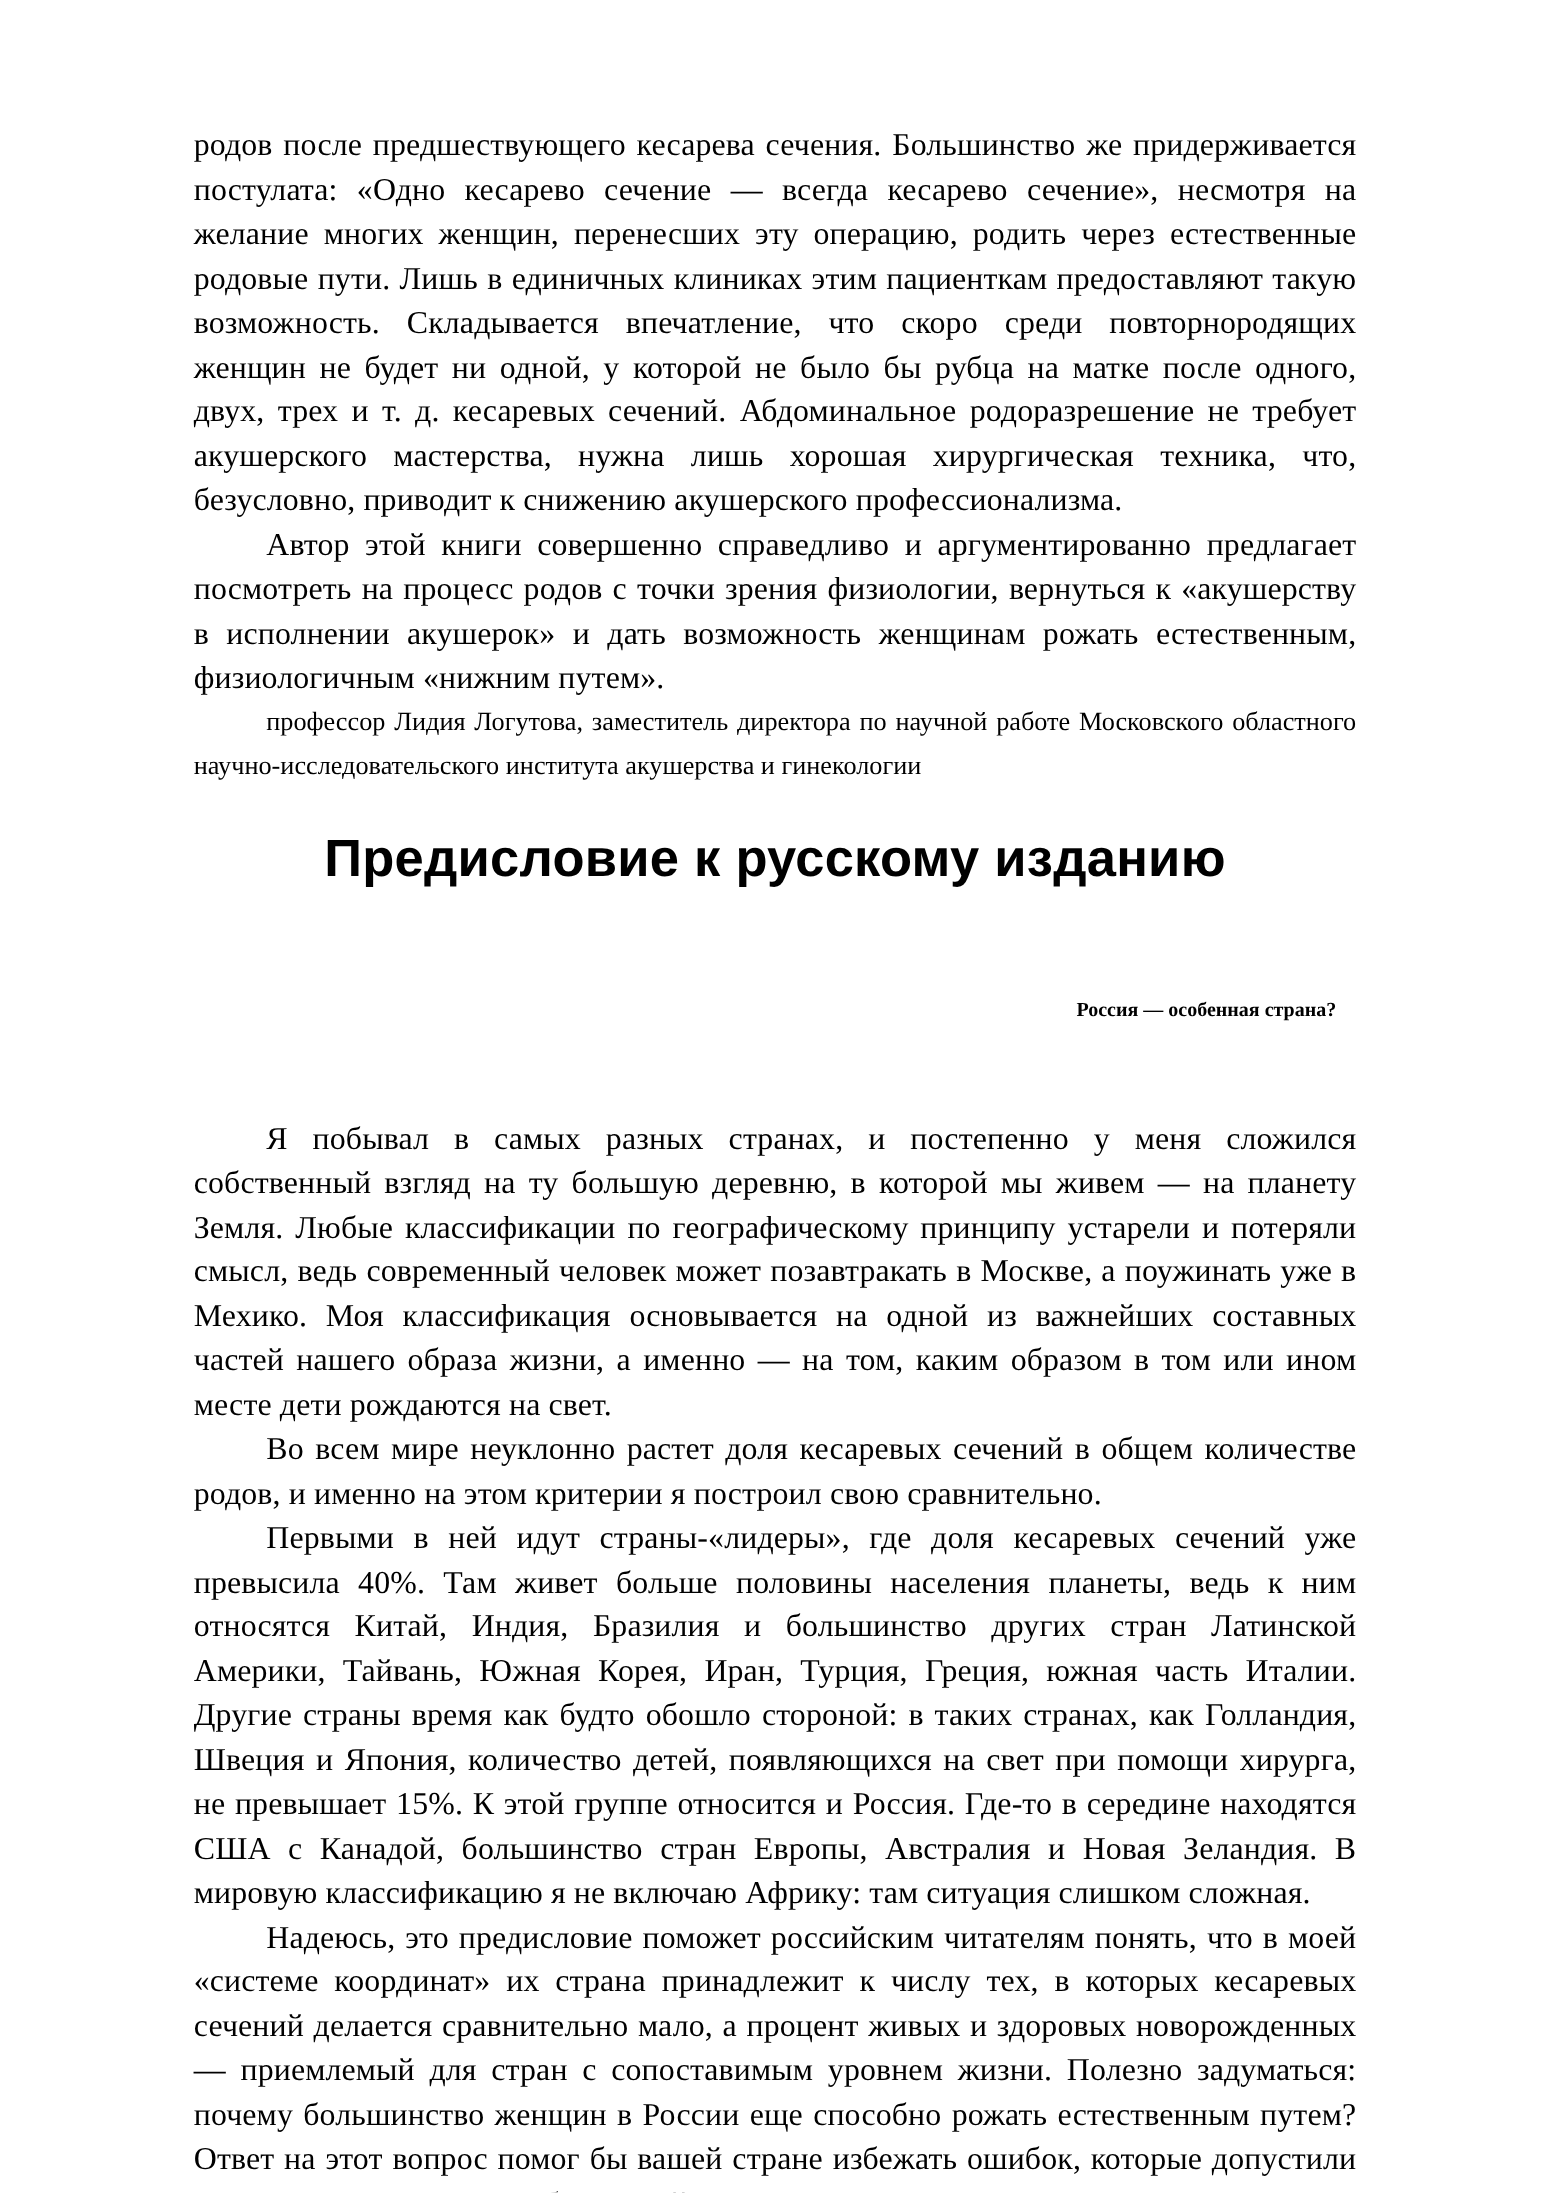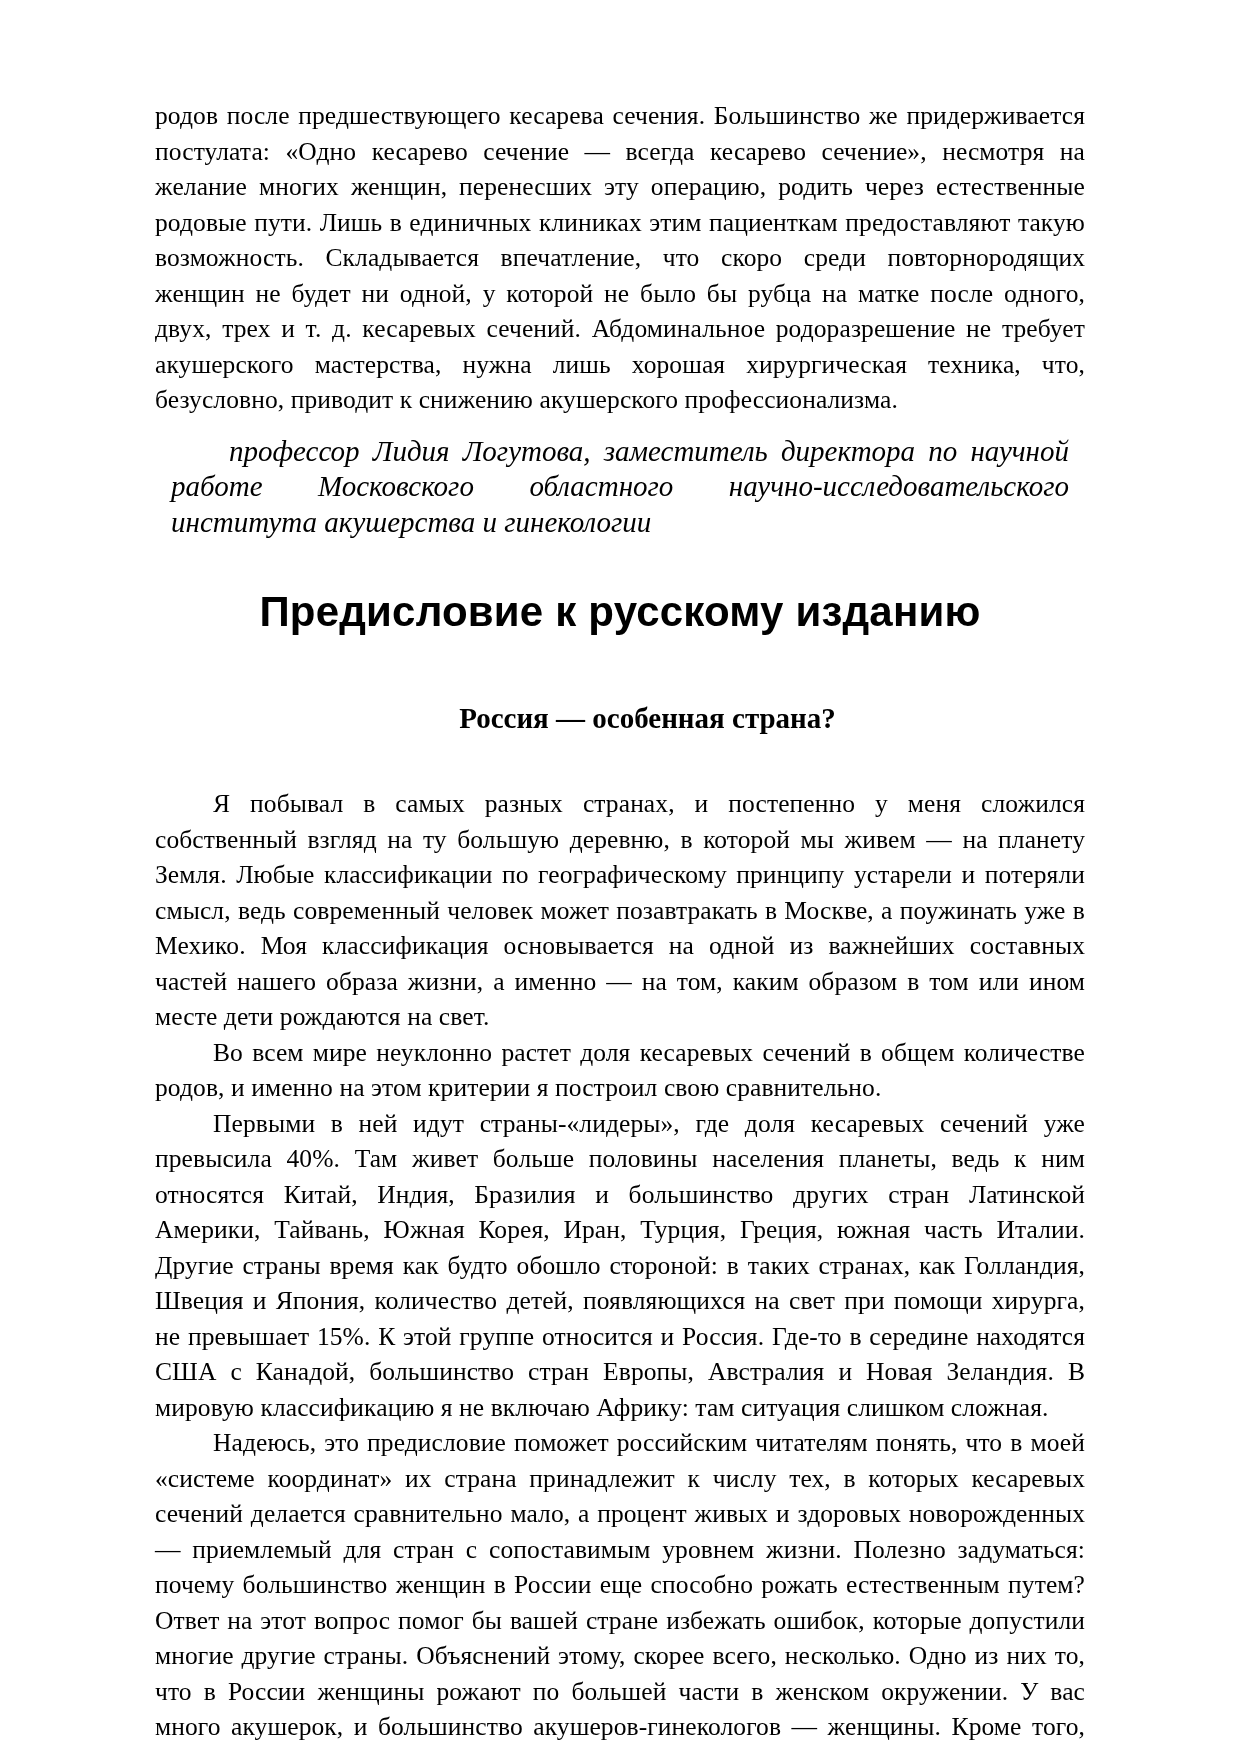--- a/index.html
+++ b/index.html
@@ -36,58 +36,58 @@
     line-height: 35.5px;
     text-align: justify;
     text-indent: 58px;
     font-family: "Liberation Serif", "DejaVu Serif", serif;
     letter-spacing: 0.1px;
   }
   p.body-par.no-indent {
     text-indent: 0;
   }
   p.attribution {
-    margin: 16px;
-    font-size: 29px;
+    margin: 0;
+    font-size: 21px;
     line-height: 35.5px;
     text-align: justify;
     text-indent: 58px;
-    font-style: italic;
     font-family: "Liberation Serif", "DejaVu Serif", serif;
   }
   h1.main-heading {
     margin: 0;
     font-family: "Liberation Sans", "DejaVu Sans", sans-serif;
     font-weight: bold;
     font-size: 42px;
     line-height: 40px;
     text-align: center;
     letter-spacing: 0.2px;
   }
   h2.sub-heading {
-    margin: 0;
+    margin: 16px;
     font-family: "Liberation Serif", "DejaVu Serif", serif;
     font-weight: bold;
-    font-size: 29px;
+    font-size: 16px;
     line-height: 32px;
-    text-align: center;
+    text-align: right;
     text-indent: 55px;
   }
   .gap-after-attr { height: 36px; }
   .gap-before-sub { height: 70px; }
   .gap-after-sub  { height: 52px; }
 </style>
 </head>
 <body>
 
 <div class="page">
   <div class="content">
 
     <p class="body-par no-indent">родов после предшествующего кесарева сечения. Большинство же придерживается постулата: «Одно кесарево сечение — всегда кесарево сечение», несмотря на желание многих женщин, перенесших эту операцию, родить через естественные родовые пути. Лишь в единичных клиниках этим пациенткам предоставляют такую возможность. Складывается впечатление, что скоро среди повторнородящих женщин не будет ни одной, у которой не было бы рубца на матке после одного, двух, трех и т. д. кесаревых сечений. Абдоминальное родоразрешение не требует акушерского мастерства, нужна лишь хорошая хирургическая техника, что, безусловно, приводит к снижению акушерского профессионализма.</p>
 
+    <p class="body-par">Автор этой книги совершенно справедливо и аргументированно предлагает посмотреть на процесс родов с точки зрения физиологии, вернуться к «акушерству в исполнении акушерок» и дать возможность женщинам рожать естественным, физиологичным «нижним путем».</p>
 
     <p class="attribution">профессор Лидия Логутова, заместитель директора по научной работе Московского областного научно-исследовательского института акушерства и гинекологии</p>
 
     <div class="gap-after-attr"></div>
 
     <h1 class="main-heading">Предисловие к русскому изданию</h1>
 
     <div class="gap-before-sub"></div>
 
     <h2 class="sub-heading">Россия — особенная страна?</h2>

